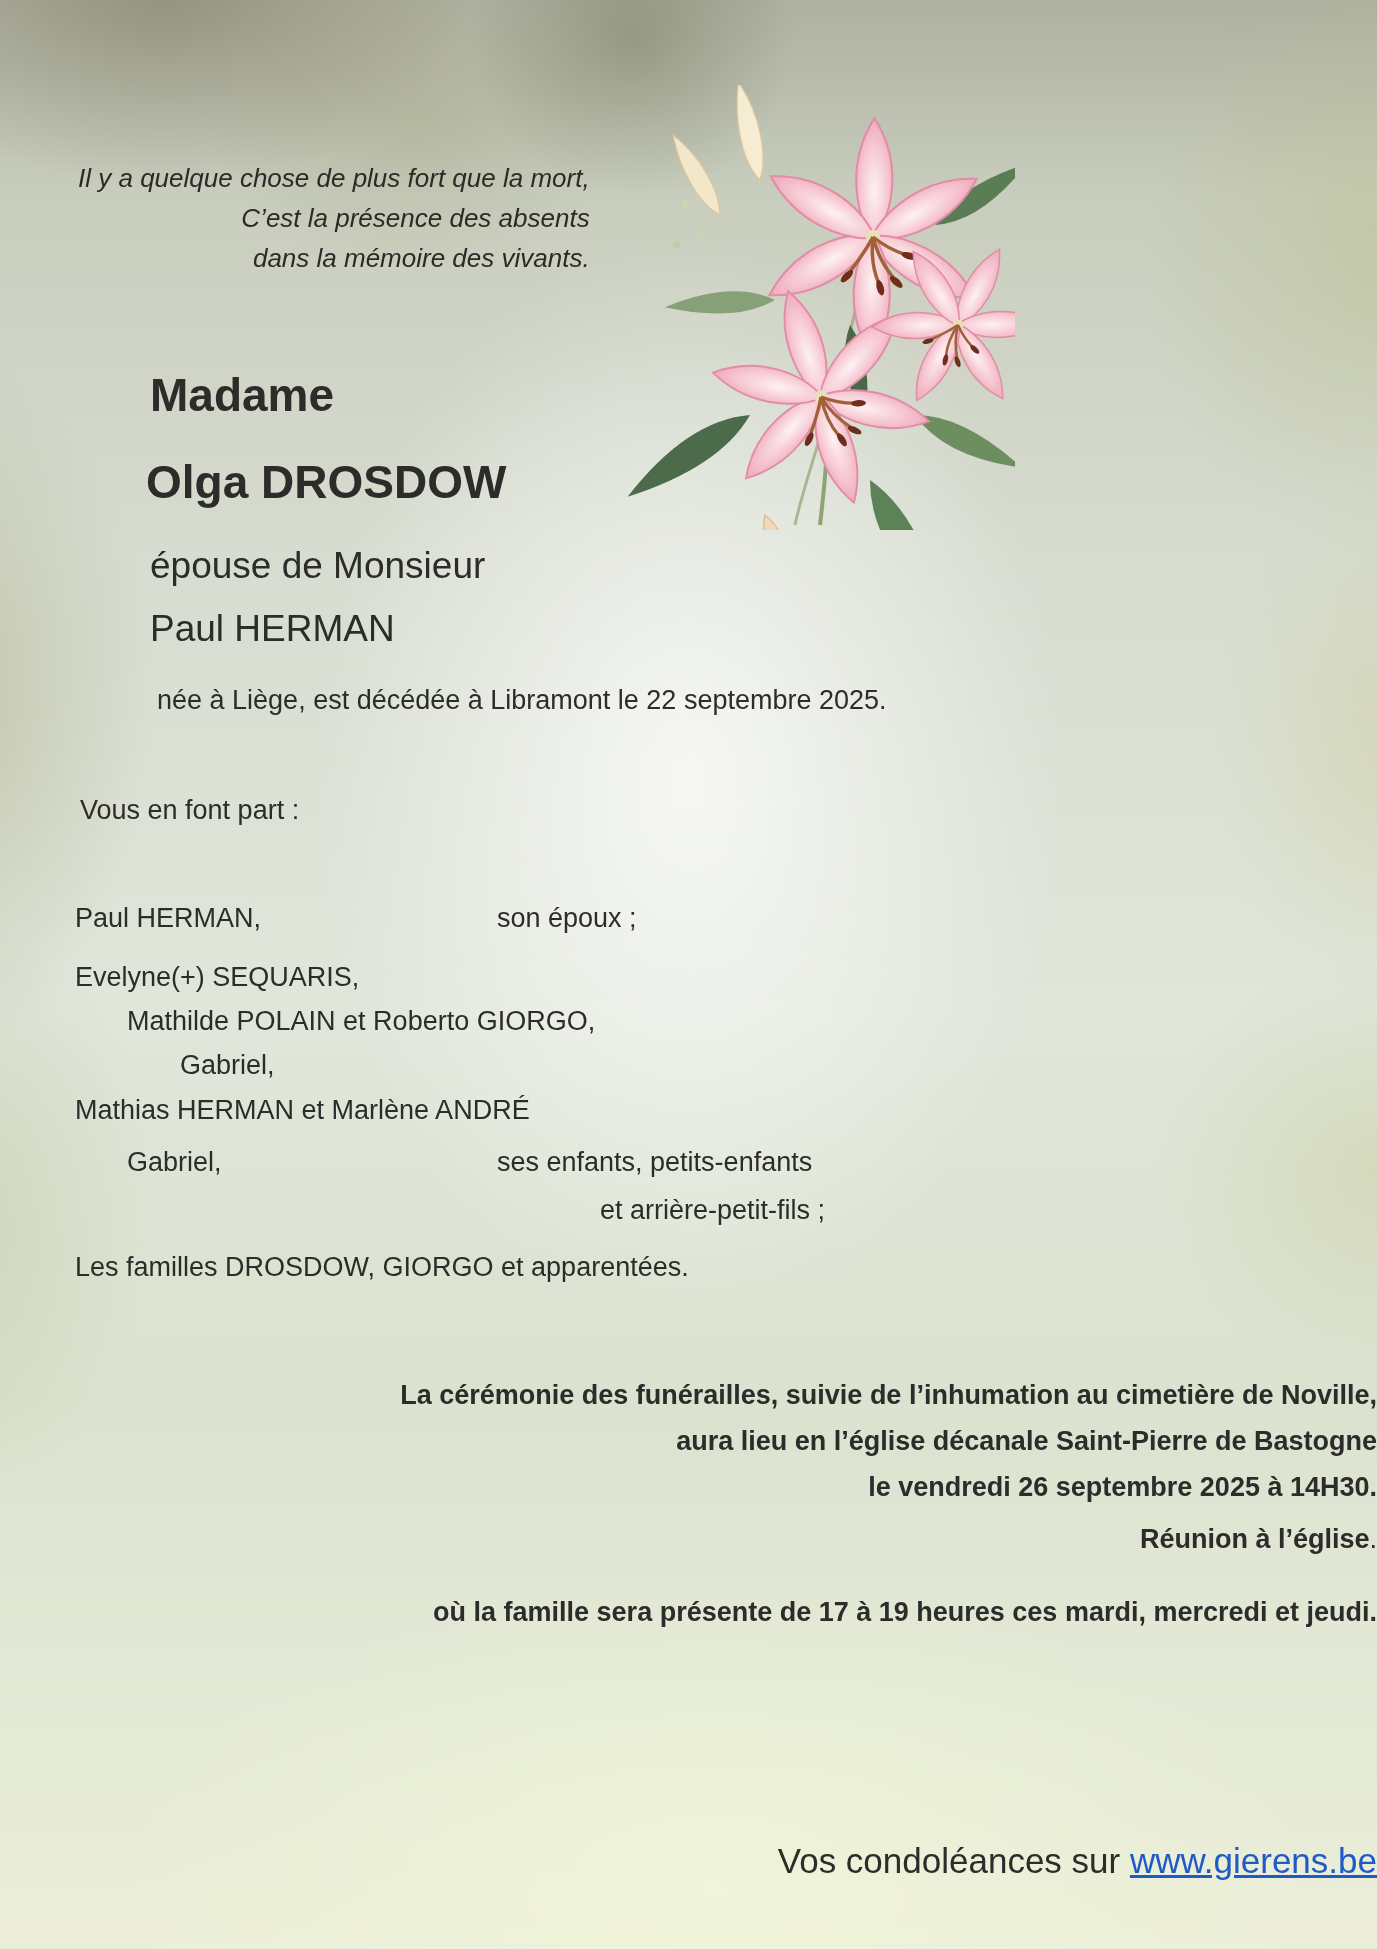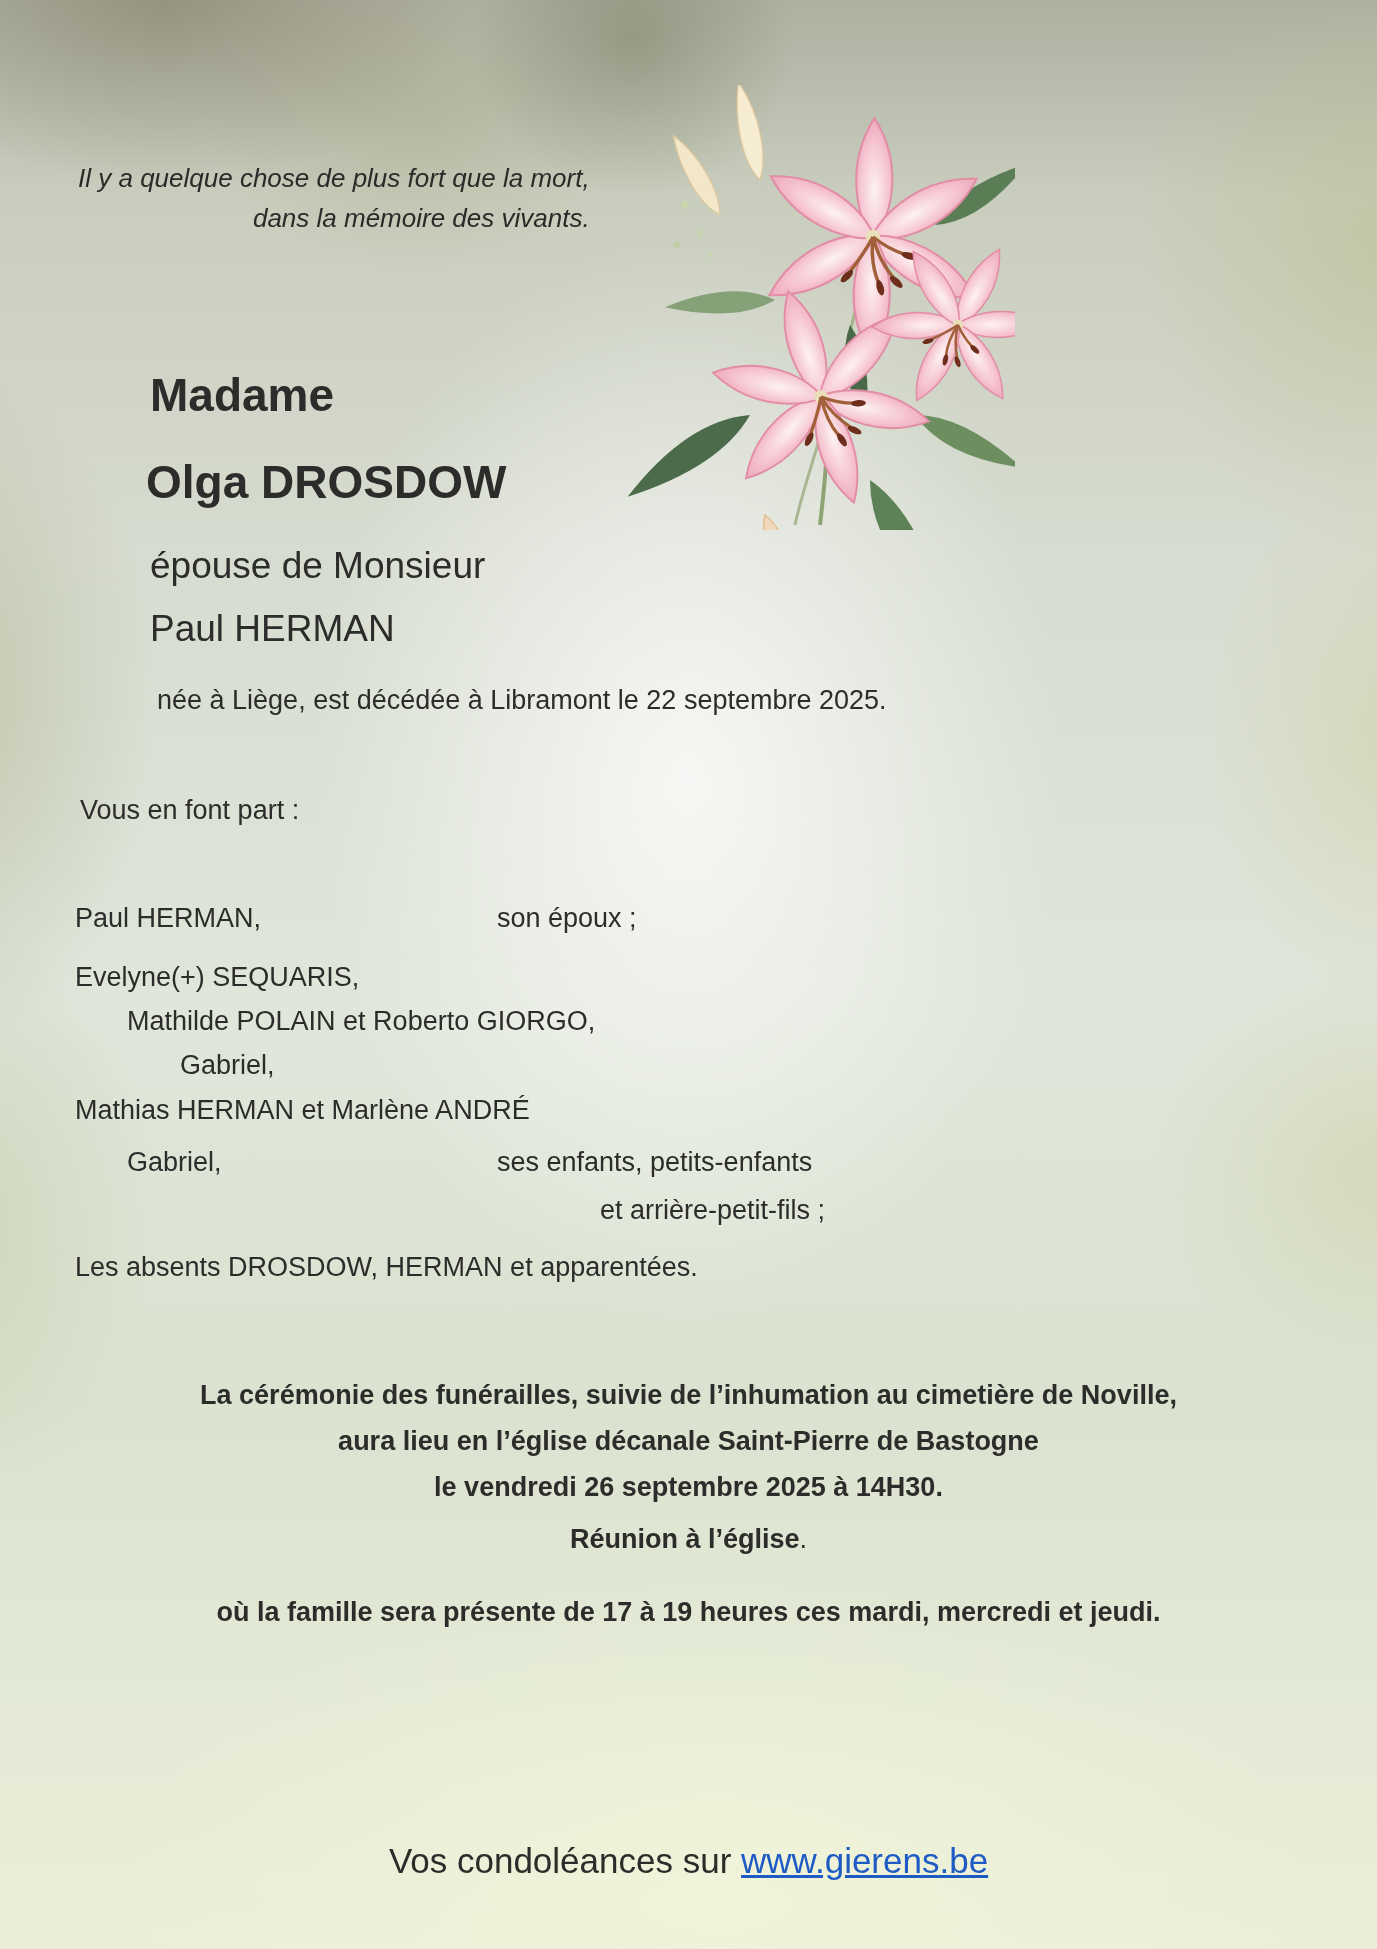--- a/index.html
+++ b/index.html
@@ -46,21 +46,21 @@
   .r1 { top:903px; }
   .r2 { top:962px; }
   .r3 { top:1006px; }
   .r4 { top:1050px; }
   .r5 { top:1095px; }
   .r6 { top:1147px; }
   .r7 { top:1195px; }
   .ind1 { margin-left:52px; display:inline-block; }
   .ind2 { margin-left:105px; display:inline-block; }
   .families { left:75px; top:1252px; font-size:27px; }
-  .center-block { left:0; width:1377px; text-align:center; }
+  .center-block { left:0; width:1377px; text-align:right; }
   .ceremony { top:1372px; font-size:27px; font-weight:bold; line-height:46px; }
   .reunion  { top:1524px; font-size:27px; }
   .reunion .b { font-weight:bold; }
   .mortuary { top:1589px; font-size:27px; line-height:46px; }
   .mortuary .b { font-weight:bold; }
   .condolences { top:1841px; font-size:35px; }
   .link { color:#1f5bc5; text-decoration:underline; cursor:pointer; }
   .lilies { left:615px; top:85px; width:400px; height:445px; }
 </style>
 </head>
@@ -114,20 +114,21 @@
   <circle cx="62" cy="160" r="3.5" fill="#bfcba0" opacity="0.85"></circle>
   <circle cx="95" cy="170" r="2.5" fill="#ccd6ae" opacity="0.8"></circle>
   <use href="#bud" transform="translate(150,430) rotate(160) scale(1.5)" fill="#f2d8ba" stroke="#e2bd92"></use>
   <use href="#lily" transform="translate(258,152) scale(1.45)"></use>
   <use href="#lily" transform="translate(206,312) scale(1.35) rotate(-18)"></use>
   <use href="#lily" transform="translate(343,240) scale(1.05) rotate(28)"></use>
 </svg>
 
 <div class="abs quote">
   <div>Il y a quelque chose de plus fort que la mort,</div>
+  <div>C’est la présence des absents</div>
   <div>dans la mémoire des vivants.</div>
 </div>
 
 <div class="abs t-title">Madame</div>
 <div class="abs t-name">Olga DROSDOW</div>
 <div class="abs t-rel">épouse de Monsieur</div>
 <div class="abs t-spouse">Paul HERMAN</div>
 <div class="abs t-details">née à Liège, est décédée à Libramont le 22 septembre 2025.</div>
 
 <div class="abs intro">Vous en font part :</div>
@@ -149,21 +150,21 @@
   <span>Mathias HERMAN et Marlène ANDRÉ</span>
 </div>
 <div class="abs fam-row r6">
   <span class="ind1">Gabriel,</span>
   <span class="fam-role">ses enfants, petits-enfants</span>
 </div>
 <div class="abs fam-row r7">
   <span class="fam-role-deep">et arrière-petit-fils ;</span>
 </div>
 
-<div class="abs families">Les absents DROSDOW, HERMAN et apparentées.</div>
+<div class="abs families">Les familles DROSDOW, GIORGO et apparentées.</div>
 
 <div class="abs center-block ceremony">
   <div>La cérémonie des funérailles, suivie de l’inhumation au cimetière de Noville,</div>
   <div>aura lieu en l’église décanale Saint-Pierre de Bastogne</div>
   <div>le vendredi 26 septembre 2025 à 14H30.</div>
 </div>
 
 <div class="abs center-block reunion">
   <span class="b">Réunion à l’église</span><span>.</span>
 </div>

